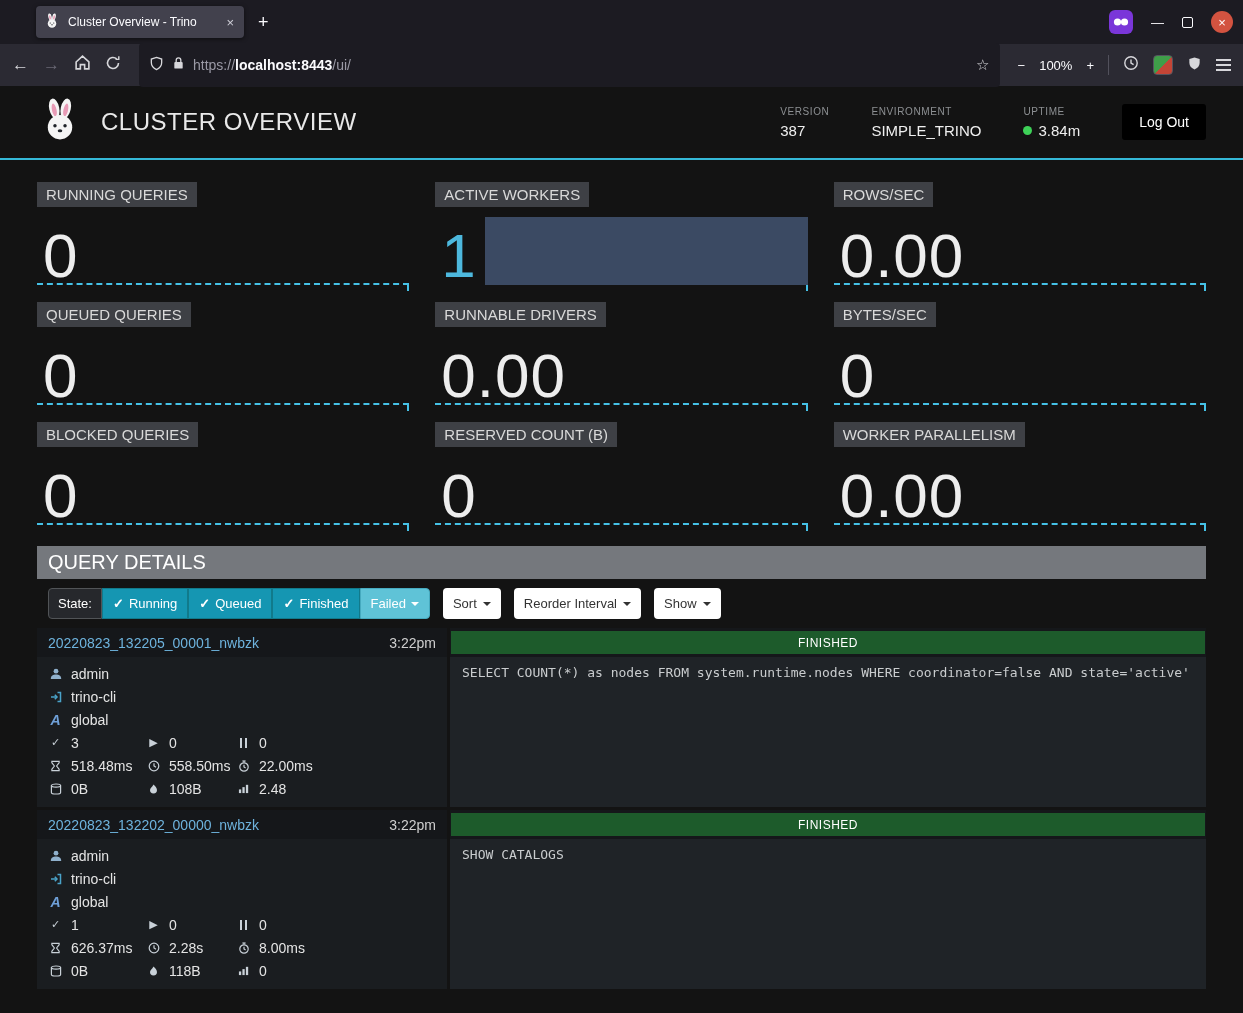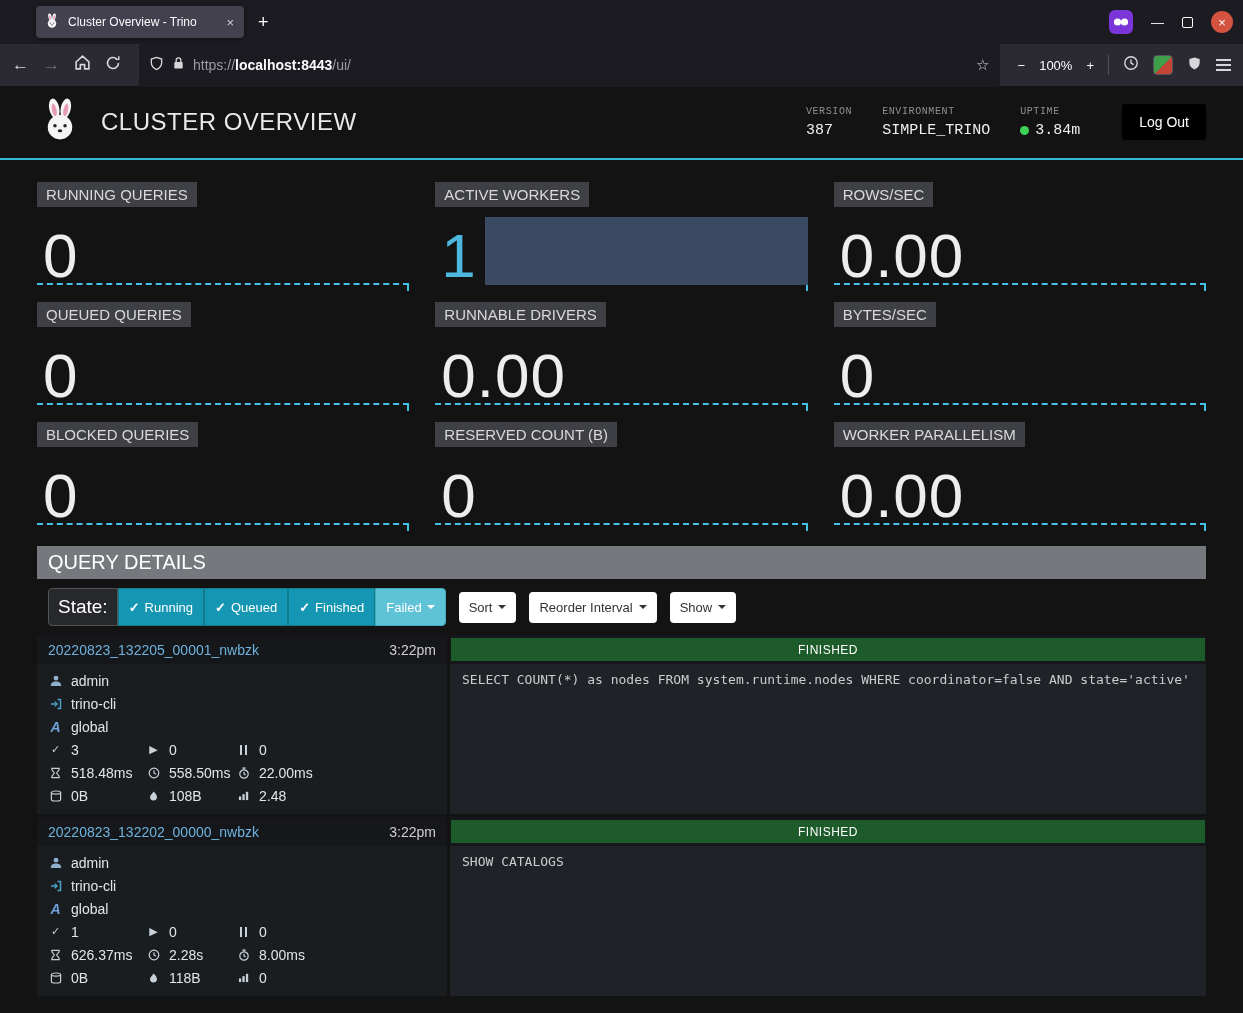--- a/index.html
+++ b/index.html
@@ -30,21 +30,21 @@
   .url-star { margin-left:auto; color:#d7d7db; font-size:15px; }
   .zoom-txt { color:#fbfbfe; font-size:13px; }
   .nav-divider { width:1px; height:20px; background:#52515c; }
   .hamburger { display:flex; flex-direction:column; gap:3px; }
   .hamburger div { width:15px; height:2px; background:#d7d7db; }
   .ext-multi { width:20px; height:20px; border-radius:4px; background:linear-gradient(135deg,#3f9e49 0 50%,#c44536 50% 100%); border:1px solid #55545e; }
 
   
   .trino-header { height:74px; display:flex; align-items:center; padding:0 37px; border-bottom:2px solid #35b9d8; }
   .trino-title { font-size:24px; color:#e9e9e9; margin-left:18px; letter-spacing:.5px; }
-  .hinfo { display:flex; gap:30px; margin-left:auto; align-items:center;font-family:Liberation Mono, monospace; }
+  .hinfo { display:flex; gap:42px; margin-left:auto; align-items:center; }
   .hinfo-item .lbl { font-size:10px; color:#8d9093; letter-spacing:.6px; margin-bottom:5px; }
   .hinfo-item .val { font-size:15px; color:#efefef; display:flex; align-items:center; gap:6px; }
   .dot-green { width:9px; height:9px; border-radius:50%; background:#3ed158; display:inline-block; }
   .logout-btn { margin-left:42px; background:#000000; color:#fff; border:none; border-radius:3px;
                 font-size:14px; padding:10px 17px; font-family:inherit; }
 
   
   .stats { margin:22px 37px 0; display:grid; grid-template-columns:1fr 1fr 1fr; column-gap:26px; }
   .tile { position:relative; height:120px; }
   .tile-label { position:absolute; top:0; left:0; background:#3e4045; color:#d9d9d9; font-size:15px; padding:4px 9px; }
@@ -57,21 +57,21 @@
   .tile-fill { position:absolute; left:50px; right:0; bottom:17px; height:68px; background:#3b4a63; z-index:1; }
 
   
   .qd { margin:4px 37px 0; }
   .qd-header { background:#75787d; color:#fff; font-size:20px; padding:5px 11px; margin-top:4px; }
   .toolbar { margin-top:9px; display:flex; align-items:center; }
   .search { width:540px; height:31px; border:none; border-radius:4px; background:#fff; color:#333;
             padding:0 10px; font-size:13px; font-family:inherit; }
   .search::placeholder { color:#8a8a8a; }
   .sgroup { display:flex; margin-left:11px; }
-  .addon-state { background:#26282c; border:1px solid #515457; color:#fff; font-size:19px; padding:7px 9px;
+  .addon-state { background:#26282c; border:1px solid #515457; color:#fff; font-size:13px; padding:7px 9px;
                  border-radius:4px 0 0 4px; }
   .btn-state { background:#1596b2; border:1px solid #117a8b; color:#fff; font-size:13px; padding:7px 10px;
                display:flex; align-items:center; gap:5px; font-family:inherit; }
   .btn-state .chk { font-weight:bold; }
   .btn-failed { background:#5fc3d7; border:1px solid #46aabf; border-radius:0 4px 4px 0; }
   .btn-light { background:#fff; border:none; border-radius:4px; color:#333; font-size:13px; padding:8px 10px;
                margin-left:13px; display:flex; align-items:center; gap:6px; font-family:inherit; }
   .caret { width:0; height:0; border-left:4px solid transparent; border-right:4px solid transparent;
            border-top:4px solid currentColor; display:inline-block; }
 

